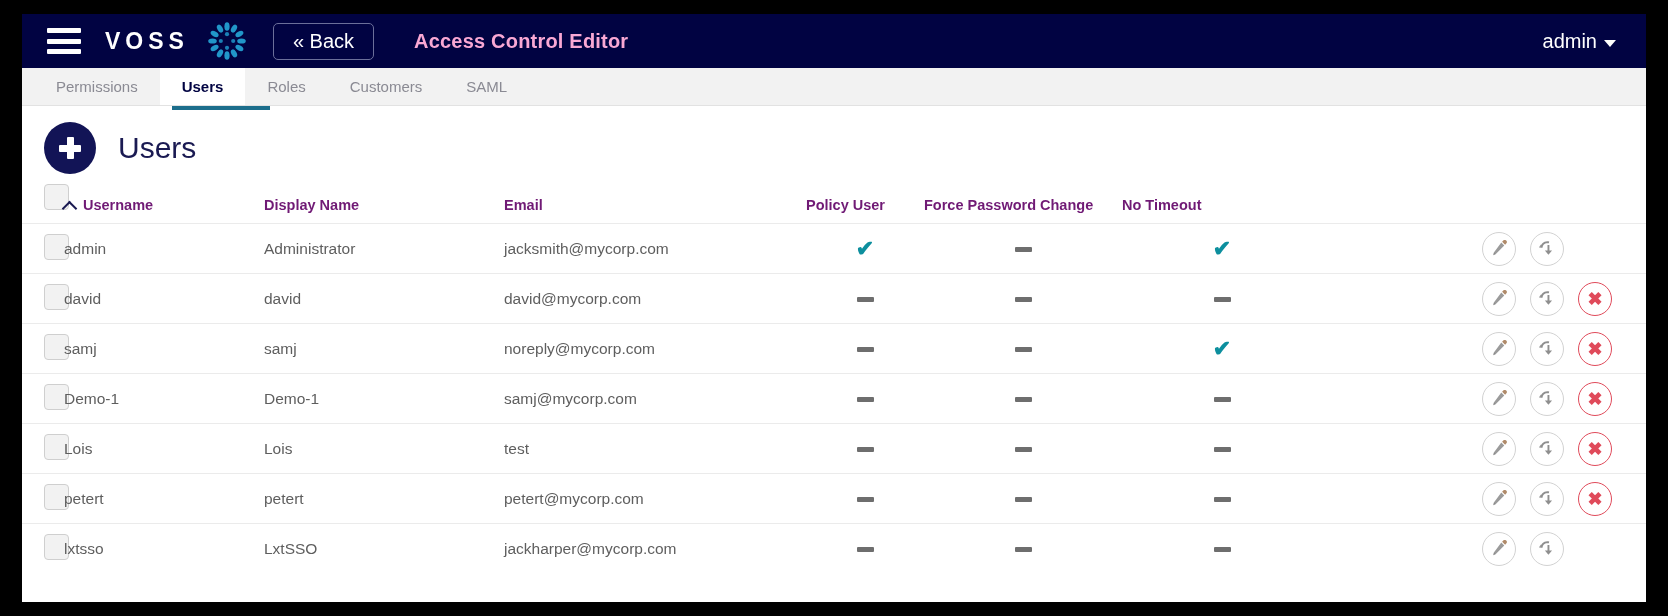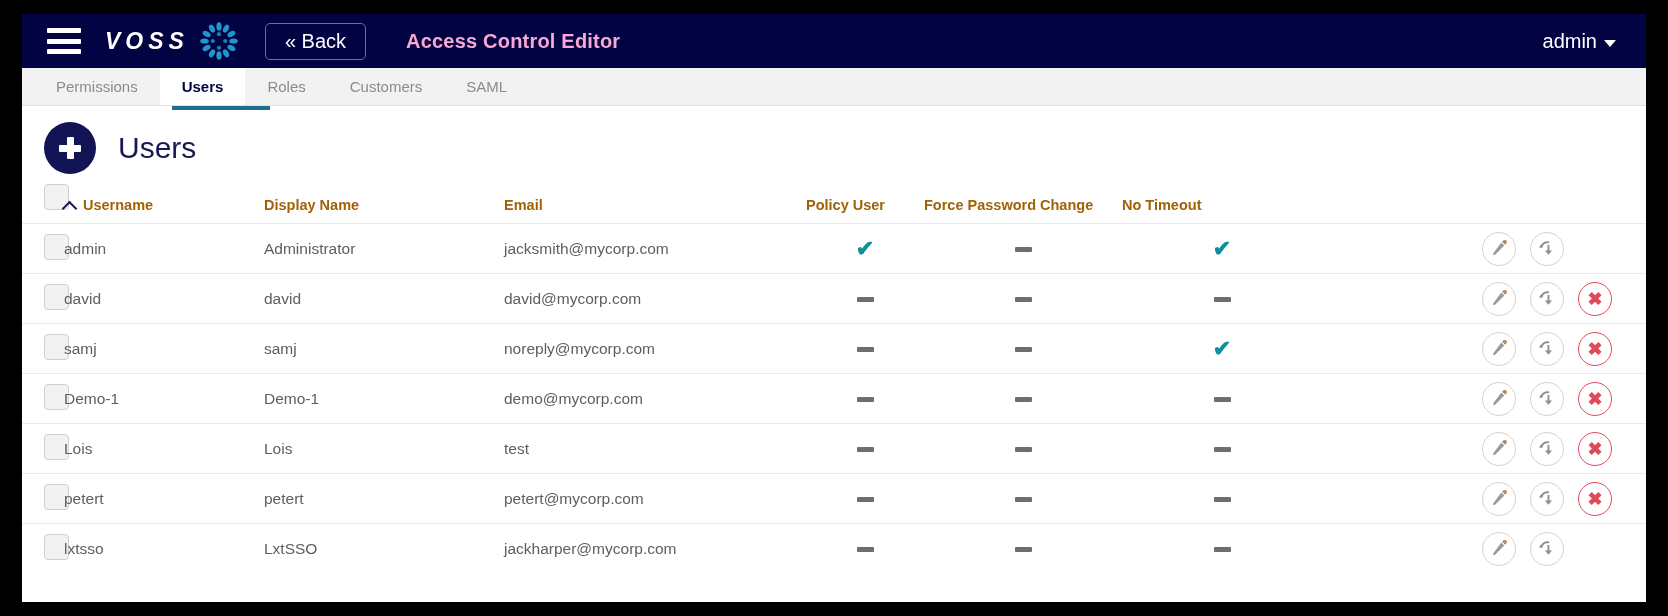--- a/index.html
+++ b/index.html
@@ -56,22 +56,21 @@
   .hamburger span {
     display: block;
     height: 5px;
     width: 100%;
     background: #ffffff;
     border-radius: 1px;
   }
   .brand {
     display: flex;
     align-items: center;
-    gap: 4px;
-    font-style: italic;
+    gap: 12px;
   }
   .brand-word {
     color: #ffffff;
     font-size: 23px;
     font-weight: bold;
     letter-spacing: 5px;
   }
   .brand-mark {
     width: 40px;
     height: 40px;
@@ -205,21 +204,21 @@
 
   
   .users-table {
     width: 100%;
     border-collapse: collapse;
     table-layout: fixed;
   }
   .users-table thead th {
     text-align: left;
     font-size: 14.5px;
-    color: #a16207;
+    color: #701a75;
     font-weight: bold;
     padding: 2px 0 10px 0;
     vertical-align: bottom;
   }
   .users-table tbody tr {
     border-top: 1px solid #ebebeb;
   }
   .users-table tbody tr:first-child { border-top: 1px solid #ebebeb; }
   .users-table td {
     font-size: 15.5px;
@@ -534,21 +533,21 @@
                   </span>
                 </div>
               </td>
             </tr>
             <tr>
               <td>
                 <div class="cell-pad-check"><span class="chk"></span></div>
               </td>
               <td>Demo-1</td>
               <td>Demo-1</td>
-              <td>demo@mycorp.com</td>
+              <td>samj@mycorp.com</td>
               <td class="center"><span class="dash"></span></td>
               <td class="center"><span class="dash"></span></td>
               <td class="center"><span class="dash"></span></td>
               <td>
                 <div class="actions">
                   <span class="act-btn">
                     <span>
                       <svg width="17" height="17" viewBox="0 0 20 20" aria-hidden="true">
                         <path d="M3.2 15.1 L2.4 17.8 L5.1 17 L15.6 6.5 L12.1 3 Z" fill="#9a9a9a"></path>
                         <path d="M13.1 2 L16.6 5.5 L17.9 4.2 A2 2 0 0 0 14.4 0.7 Z" fill="#b08b6a"></path>

